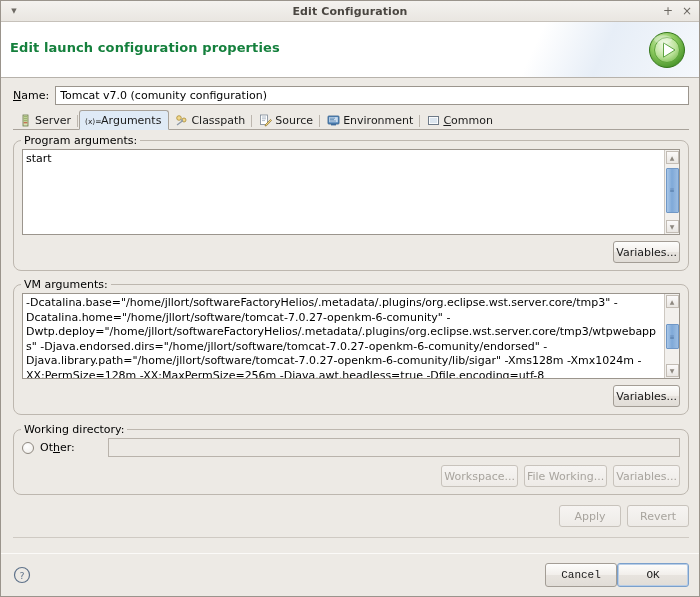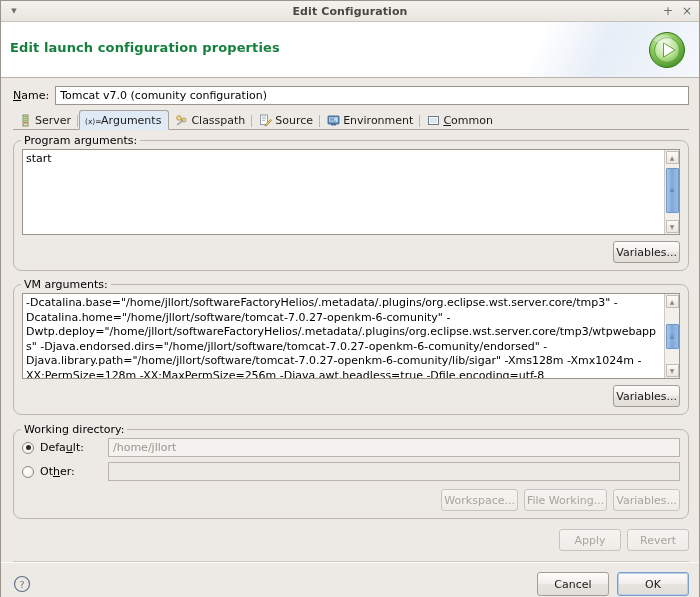--- a/index.html
+++ b/index.html
@@ -298,21 +298,21 @@
 
   .footer {
     flex: 0 0 42px;
     display: flex;
     align-items: center;
     padding: 0 10px 0 12px;
     background: #edeae5;
     border-top: 1px solid #fbfaf8;
   }
   .footer .spacer { flex: 1 1 auto; }
-  .footer .dlgbtns { display: flex; gap: 8px; }
+  .footer .dlgbtns { display: flex; gap: 0; font-family: Liberation Mono, monospace; }
   .footer .btn { min-width: 72px; height: 24px; }
   .help-icon { width: 18px; height: 18px; }
 </style>
 </head>
 <body>
 
 <div class="window">
 
   <div class="titlebar">
     <div class="titlebar-menu">▼</div>
@@ -459,27 +459,20 @@
         </div>
       </div>
       <div class="row-right">
         <button class="btn">Variables...</button>
       </div>
     </div>
 
     <div class="group" style="margin-top:14px;padding-top:7px;">
       <span class="legend">Working directory:</span>
 
-      <div class="wd-row">
-        <span class="radio on">
-            <span class="dot"></span>
-          </span>
-        <span class="wd-label">Defa<u>u</u>lt:</span>
-        <input class="wd-input" type="text" readonly="" value="/home/jllort" style="">
-      </div>
 
       <div class="wd-row">
         <span class="radio"></span>
         <span class="wd-label">Ot<u>h</u>er:</span>
         <input class="wd-input empty" type="text" value="" style="">
       </div>
 
       <div class="wd-buttons">
         <button class="btn" disabled="">Workspace...</button>
         <button class="btn" disabled="">File Working...</button>

